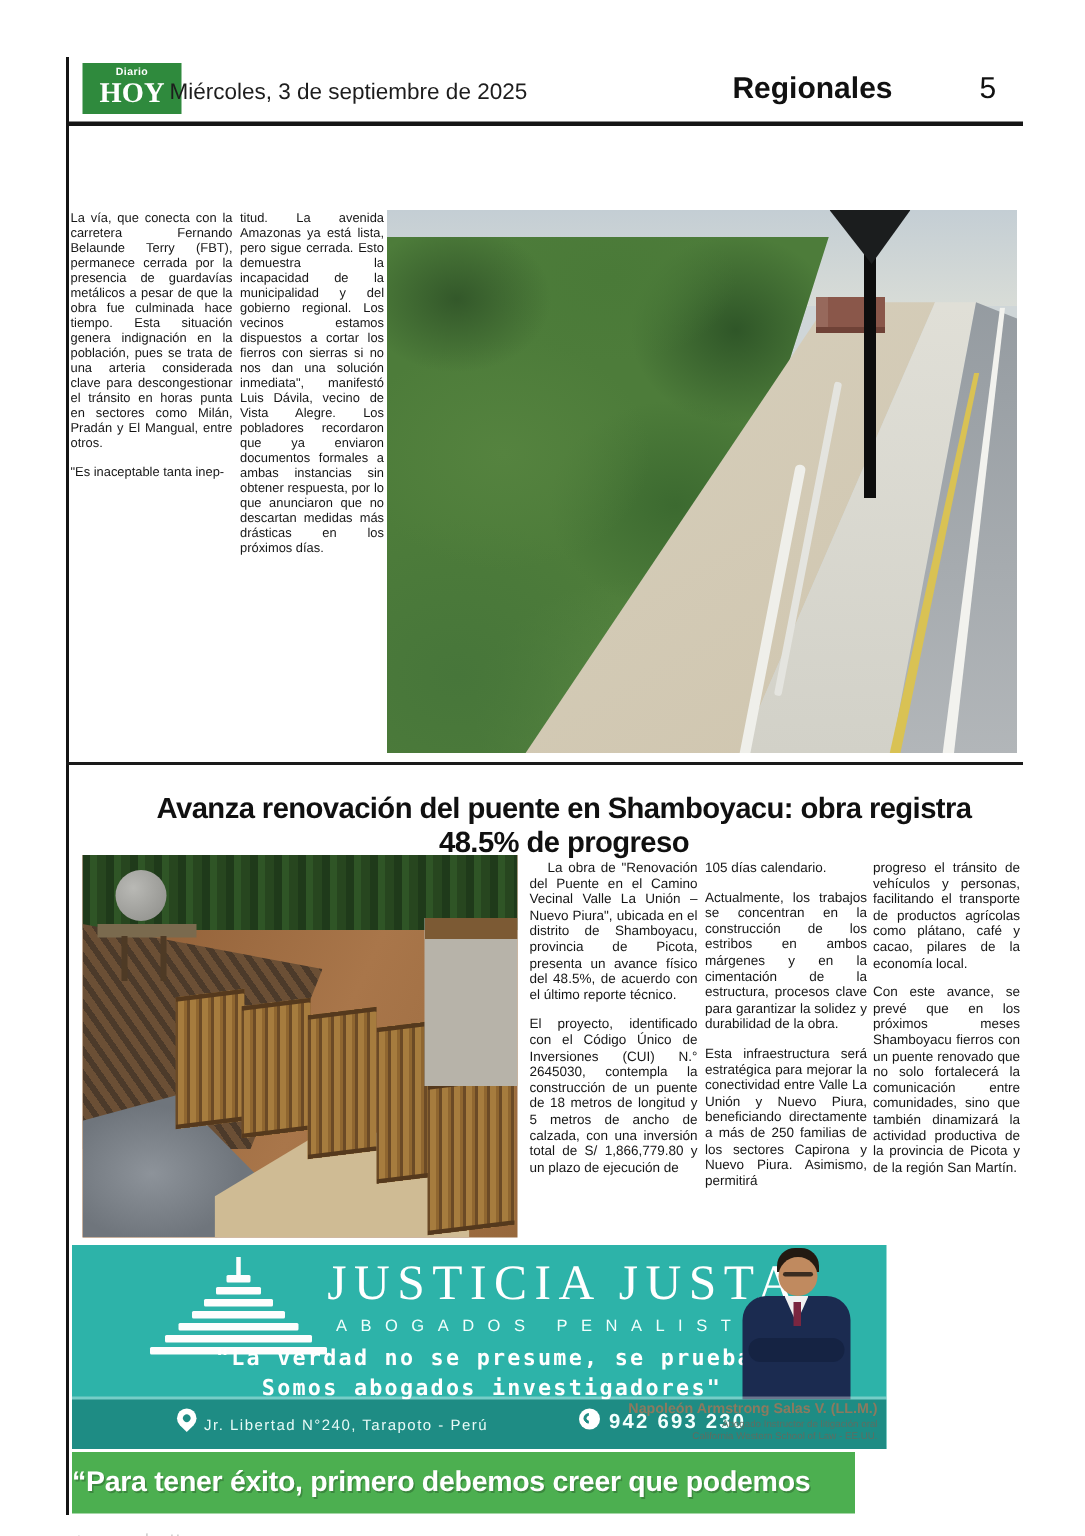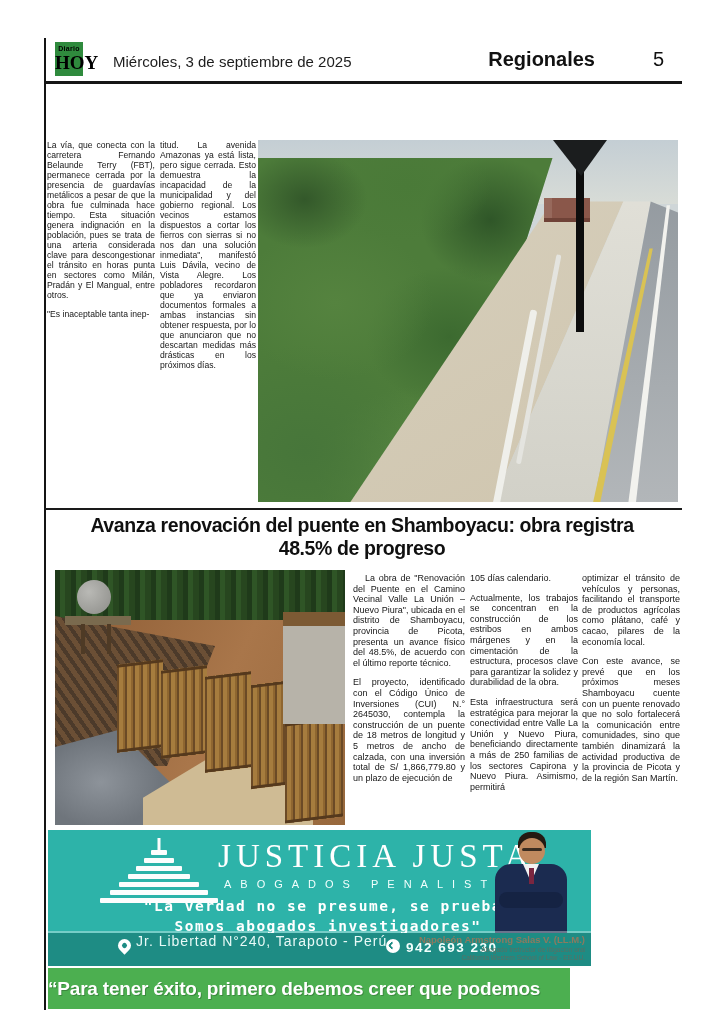--- a/index.html
+++ b/index.html
@@ -1,34 +1,34 @@
 <!DOCTYPE html>
 <html lang="es"><head>
 <meta charset="utf-8">
 <style>
   html,body{margin:0;padding:0;background:#fff;}
   .page{position:relative;width:723px;height:1024px;background:#fff;overflow:hidden;
         font-family:"Liberation Sans","DejaVu Sans",sans-serif;color:#161616;}
   .left-rule{position:absolute;left:44px;top:38px;width:2px;height:972px;background:#141414;}
 
   
-  .logo{position:absolute;left:55px;top:42px;width:28px;height:34px;background:#2f8a3d;
-        text-align:center;color:#000000;line-height:1;}
+  .logo{position:absolute;left:55px;top:42px;width:66px;height:34px;background:#2f8a3d;
+        text-align:center;color:#ffffff;line-height:1;}
   .logo-top{font-size:7px;font-weight:bold;padding-top:3px;letter-spacing:.3px;}
   .logo-main{font-family:"Liberation Serif","DejaVu Serif",serif;font-weight:bold;font-size:19px;margin-top:1px;}
   .date{position:absolute;left:113px;top:53px;font-size:15px;color:#1d1d1d;}
   .section{position:absolute;right:128px;top:48px;font-size:20px;font-weight:bold;color:#111;}
   .pagenum{position:absolute;left:653px;top:48px;font-size:20px;color:#111;}
   .header-rule{position:absolute;left:44px;top:81px;width:638px;height:3px;background:#151515;}
 
   
   .headline1{position:absolute;left:52px;top:87px;width:620px;margin:0;text-align:center;
              font-size:19.5px;font-weight:bold;letter-spacing:-.4px;line-height:1.18;color:#101010;}
   .divider{position:absolute;left:44px;top:508px;width:638px;height:2px;background:#1a1a1a;}
-  .headline2{position:absolute;left:62px;top:514px;width:600px;margin:0;text-align:center;
+  .headline2{position:absolute;left:62px;top:514px;width:600px;margin:14px;text-align:center;
              font-size:19.5px;font-weight:bold;letter-spacing:-.4px;line-height:1.2;color:#101010;}
 
   
   .col{position:absolute;text-align:justify;hyphens:auto;}
   .col p{margin:0 0 9px 0;}
   .a1{top:140px;height:368px;font-size:8.6px;line-height:10px;}
   .a1c1{left:47px;width:108px;}
   .a1c2{left:160px;width:96px;}
   .a2{top:573px;height:252px;font-size:9px;line-height:10.6px;}
   .a2c1{left:353px;width:112px;}
@@ -100,21 +100,21 @@
   .ad-brand{position:absolute;left:128px;top:8px;width:400px;text-align:center;color:#fff;
       font-family:"Liberation Serif","DejaVu Serif",serif;font-size:33px;letter-spacing:5px;font-weight:normal;}
   .ad-sub{position:absolute;left:128px;top:48px;width:400px;text-align:center;color:#f2fffd;
       font-size:11px;letter-spacing:9px;}
   .ad-quote{position:absolute;left:20px;width:520px;text-align:center;color:#fff;
       font-family:"DejaVu Sans Mono","Liberation Mono",monospace;font-weight:bold;
       font-size:14.5px;letter-spacing:1.5px;}
   .ad-q1{top:68px;} .ad-q2{top:88px;}
   .ad-strip{position:absolute;left:0;bottom:0;width:100%;height:33px;background:#1e8c84;
       box-shadow:0 -2px 0 rgba(255,255,255,.35);}
-  .ad-addr{position:absolute;left:88px;top:0;font-size:14px;letter-spacing:1px;color:#e8faf7;}
+  .ad-addr{position:absolute;left:88px;top:12px;font-size:10px;letter-spacing:1px;color:#e8faf7;}
   .ad-phone{position:absolute;left:358px;top:7px;font-size:13.5px;font-weight:bold;letter-spacing:1.5px;color:#f2fffd;}
   .pin{position:absolute;left:70px;top:6px;width:13px;height:13px;background:#fff;border-radius:50% 50% 50% 0;
       transform:rotate(-45deg);}
   .pin::after{content:"";position:absolute;left:4px;top:4px;width:5px;height:5px;border-radius:50%;background:#1e8c84;}
   .phone-ic{position:absolute;left:338px;top:6px;width:14px;height:14px;background:#fff;border-radius:50%;}
   .phone-ic::after{content:"";position:absolute;left:3px;top:3px;width:7px;height:7px;
       border:2px solid #1e8c84;border-radius:50%;border-top-color:transparent;border-right-color:transparent;transform:rotate(45deg);box-sizing:border-box;}
   .ad-lawyer-text{position:absolute;right:6px;top:1px;width:190px;text-align:right;line-height:1.25;}
   .ad-lawyer-name{font-size:9.5px;font-weight:bold;color:#8c7a5f;}
   .ad-lawyer-sub{font-size:6.5px;color:#5d6e62;}
@@ -194,22 +194,22 @@
   <div class="col a2 a2c1">
     <p class="indent">La obra de "Renovación del Puente en el Camino Vecinal Valle La Unión – Nuevo Piura", ubicada en el distrito de Shamboyacu, provincia de Picota, presenta un avance físico del 48.5%, de acuerdo con el último reporte técnico.</p>
     <p>El proyecto, identificado con el Código Único de Inversiones (CUI) N.° 2645030, contempla la construcción de un puente de 18 metros de longitud y 5 metros de ancho de calzada, con una inversión total de S/ 1,866,779.80 y un plazo de ejecución de</p>
   </div>
   <div class="col a2 a2c2">
     <p>105 días calendario.</p>
     <p>Actualmente, los trabajos se concentran en la construcción de los estribos en ambos márgenes y en la cimentación de la estructura, procesos clave para garantizar la solidez y durabilidad de la obra.</p>
     <p>Esta infraestructura será estratégica para mejorar la conectividad entre Valle La Unión y Nuevo Piura, beneficiando directamente a más de 250 familias de los sectores Capirona y Nuevo Piura. Asimismo, permitirá</p>
   </div>
   <div class="col a2 a2c3">
-    <p>optimizar el tránsito de vehículos y personas, facilitando el transporte de productos agrícolas como plátano, café y cacao, pilares de la economía local.</p>
-    <p>Con este avance, se prevé que en los próximos meses Shamboyacu cuente con un puente renovado que no solo fortalecerá la comunicación entre comunidades, sino que también dinamizará la actividad productiva de la provincia de Picota y de la región San Martín.</p>
+    <p>progreso el tránsito de vehículos y personas, facilitando el transporte de productos agrícolas como plátano, café y cacao, pilares de la economía local.</p>
+    <p>Con este avance, se prevé que en los próximos meses Shamboyacu fierros con un puente renovado que no solo fortalecerá la comunicación entre comunidades, sino que también dinamizará la actividad productiva de la provincia de Picota y de la región San Martín.</p>
   </div>
 
   <div class="ad">
     <div class="ad-logo">
       <div class="ad-mast"></div>
       <div class="bar" style="top:8px;width:16px;"></div>
       <div class="bar" style="top:16px;width:30px;"></div>
       <div class="bar" style="top:24px;width:46px;"></div>
       <div class="bar" style="top:32px;width:62px;"></div>
       <div class="bar" style="top:40px;width:80px;"></div>

